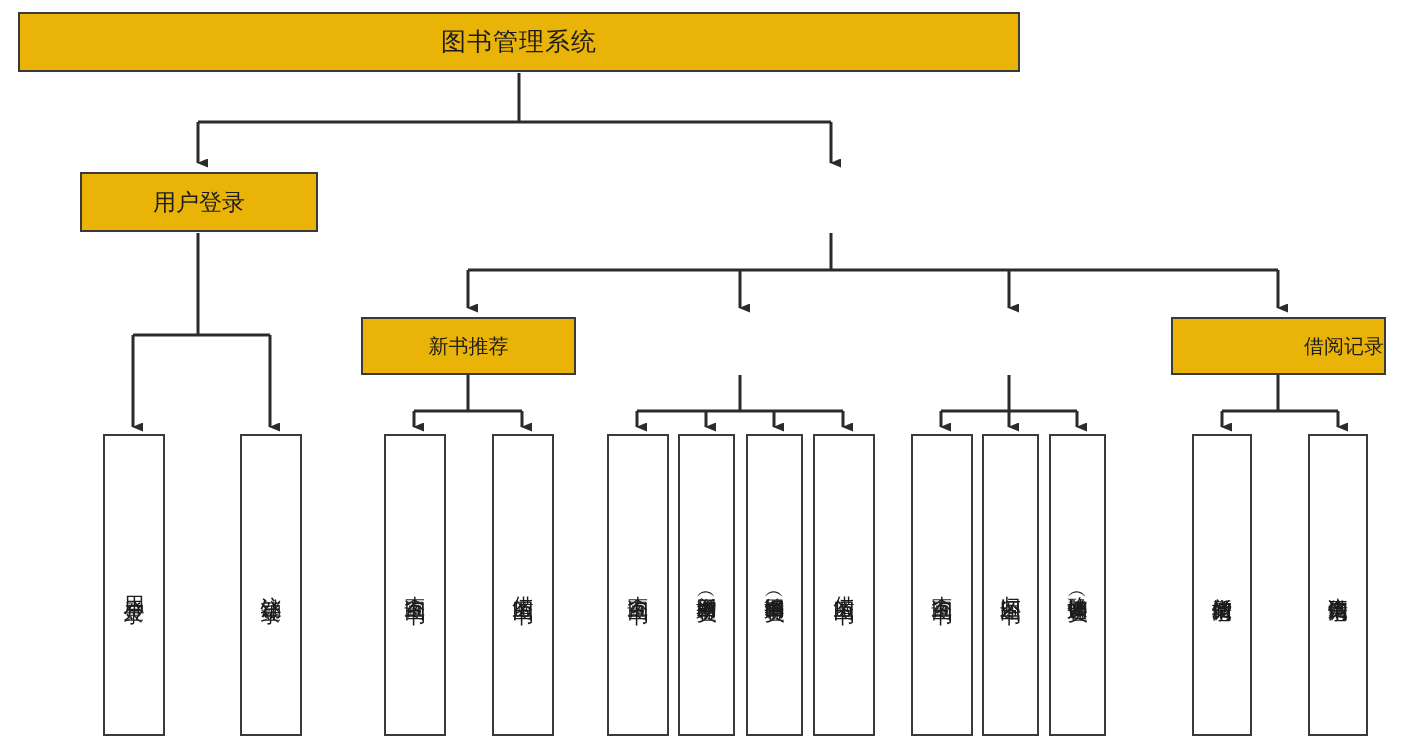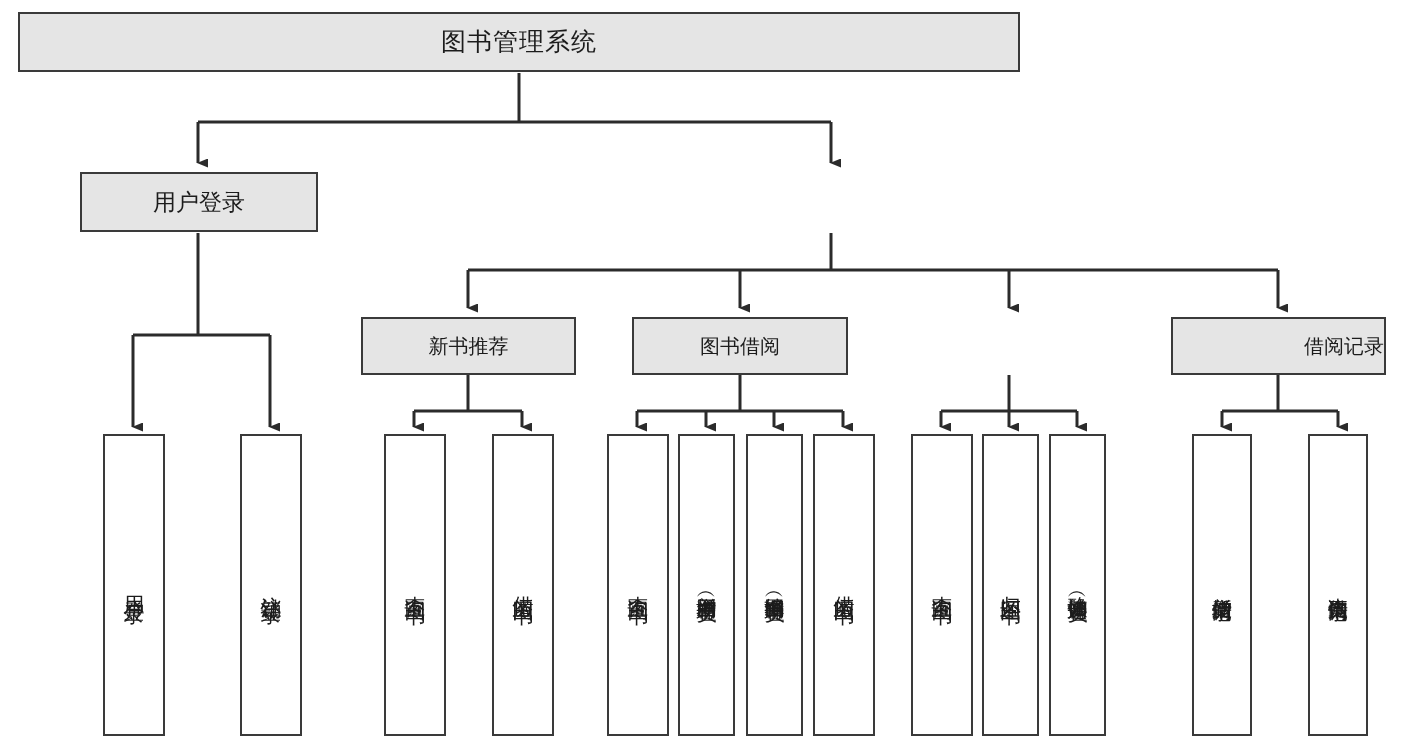--- a/index.html
+++ b/index.html
@@ -21,21 +21,21 @@
     position: absolute;
     left: 0;
     top: 0;
     width: 1405px;
     height: 747px;
     pointer-events: none;
   }
   .node {
     position: absolute;
     box-sizing: border-box;
-    background: #e5e5e5;
+    background: #eab308;
     border: 2.5px solid #3a3a3a;
     display: flex;
     align-items: center;
     justify-content: center;
     color: #1c1c1c;
   }
   .node-h {
     font-size: 25px;
     letter-spacing: 1px;
     line-height: 1.1;
@@ -141,23 +141,20 @@
 
   <div class="node node-l2" style="left:80px; top:172px; width:238px; height:60px;">
     <span>用户登录</span>
   </div>
 
 
   <div class="node node-l3" style="left:361px; top:317px; width:215px; height:58px;">
     <span>新书推荐</span>
   </div>
 
-  <div class="node node-l3" style="left:632px; top:317px; width:216px; height:58px;">
-    <span>图书借阅</span>
-  </div>
 
 
   <div class="node node-l3" style="left:1171px; top:317px; width:215px; height:58px;justify-content:flex-end;">
     <span>借阅记录</span>
   </div>
 
   <div class="leaf" style="left:103px; top:434px; width:62px; height:302px;">
     <span class="leaf-label">用户登录</span>
   </div>
 

